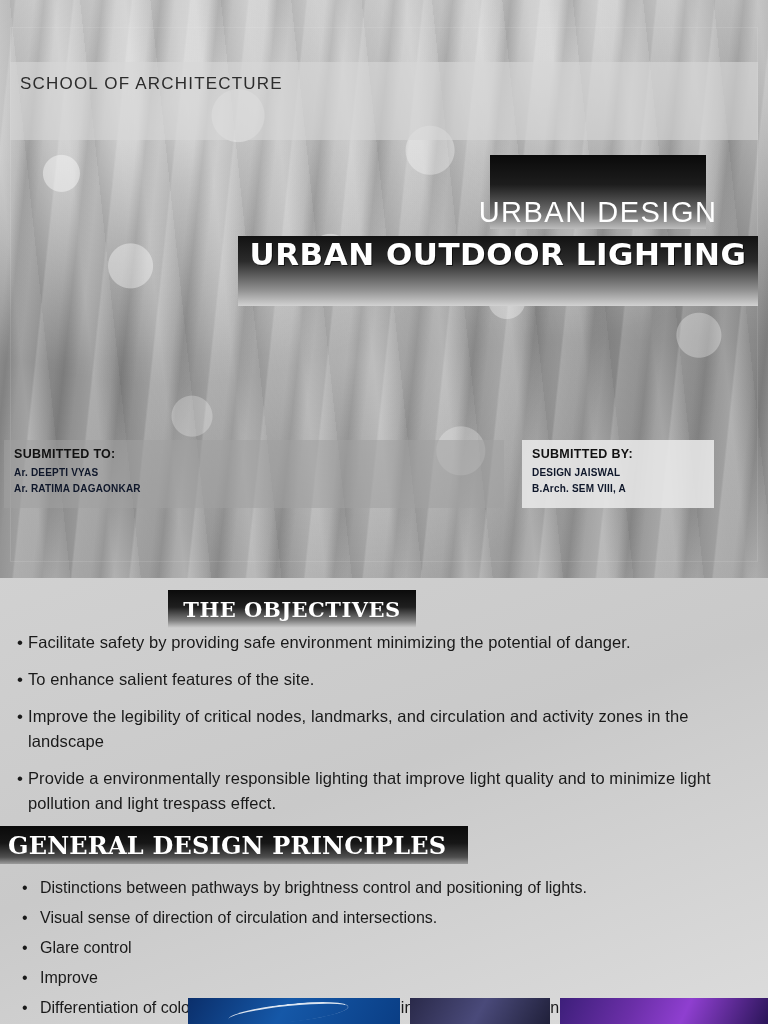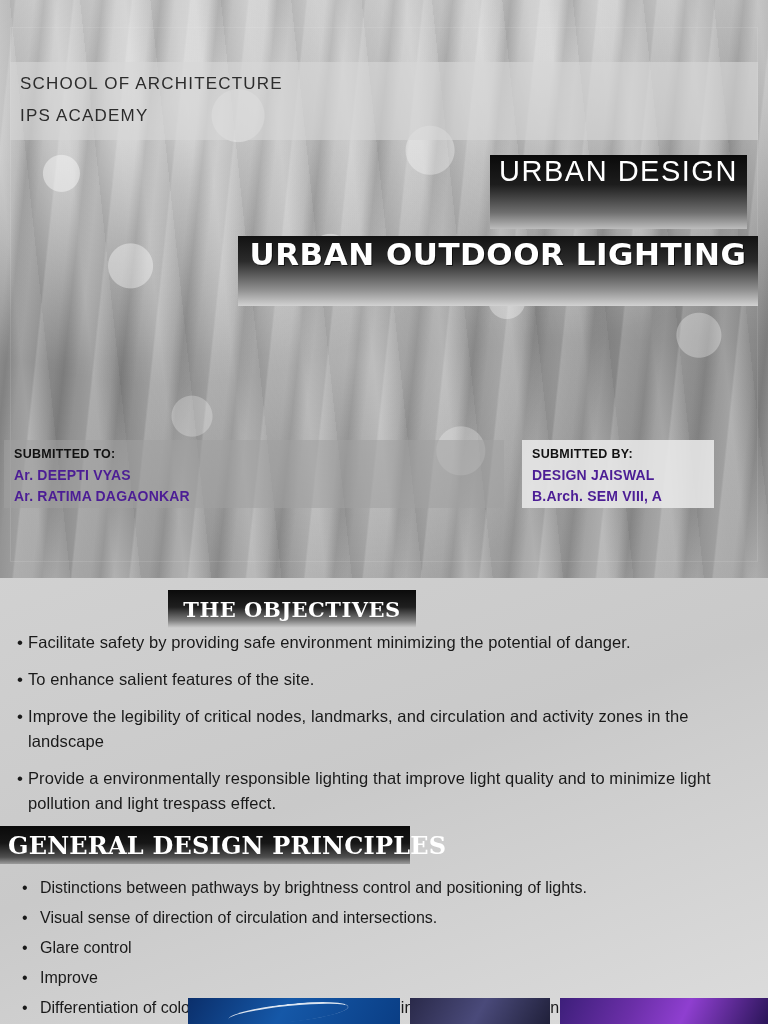--- a/index.html
+++ b/index.html
@@ -93,24 +93,24 @@
     line-height: 32px;
     letter-spacing: 1.2px;
     font-weight: 400;
   }
   .school-block div { white-space: nowrap; }
 
   
   .ud-bar {
     position: absolute;
     left: 490px; top: 155px;
-    width: 257px; height: 74px;
+    width: 216px; height: 74px;
     background: linear-gradient(180deg, #0a0a0a 0%, #1d1d1d 40%, #6f6f6f 78%, #bdbdbd 100%);
     display: flex;
-    align-items: flex-start;
+    align-items: flex-end;
     justify-content: center;
   }
   .ud-bar span {
     color: #ffffff;
     font-size: 29px;
     letter-spacing: 1.5px;
     white-space: nowrap;
   }
 
   
@@ -151,23 +151,23 @@
     box-sizing: border-box;
   }
   .sub-head {
     font-size: 12.5px;
     font-weight: bold;
     color: #111;
     letter-spacing: 0.3px;
     margin-bottom: 6px;
   }
   .sub-line {
-    font-size: 14px;
-    font-weight: bold;
-    color: #4c1d95;
+    font-size: 10px;
+    font-weight: bold;
+    color: #0f172a;
     letter-spacing: 0.2px;
     margin-bottom: 5px;
   }
 
   
   .objectives-title {
     position: absolute;
     left: 168px; top: 590px;
     width: 248px; height: 38px;
     background: linear-gradient(180deg, #0b0b0b 0%, #1f1f1f 45%, #7d7d7d 80%, #cfcfcf 100%);
@@ -208,21 +208,21 @@
     color: #1a1a1a;
     font-size: 16.5px;
     line-height: 25px;
     letter-spacing: 0.1px;
   }
 
   
   .gdp-bar {
     position: absolute;
     left: 0; top: 826px;
-    width: 410px; height: 38px;
+    width: 468px; height: 38px;
     background: linear-gradient(180deg, #0a0a0a 0%, #161616 45%, #4f4f4f 82%, #9c9c9c 100%);
     display: flex;
     align-items: center;
     padding-left: 8px;
     box-sizing: border-box;
   }
   .gdp-bar span {
     color: #fff;
     font-family: "DejaVu Serif", serif;
     font-weight: bold;
@@ -295,21 +295,20 @@
 <div class="page">
 
   <div class="hero">
     <div class="hero-photo"></div>
     <div class="hero-blobs"></div>
     <div class="hero-inset"></div>
 
     <div class="title-band"></div>
     <div class="school-block">
       <div>SCHOOL OF ARCHITECTURE</div>
-      <div>IPS ACADEMY</div>
     </div>
 
     <div class="ud-bar">
       <span>URBAN DESIGN</span>
     </div>
 
     <div class="uol-bar">
       <span>URBAN OUTDOOR LIGHTING</span>
     </div>
 

